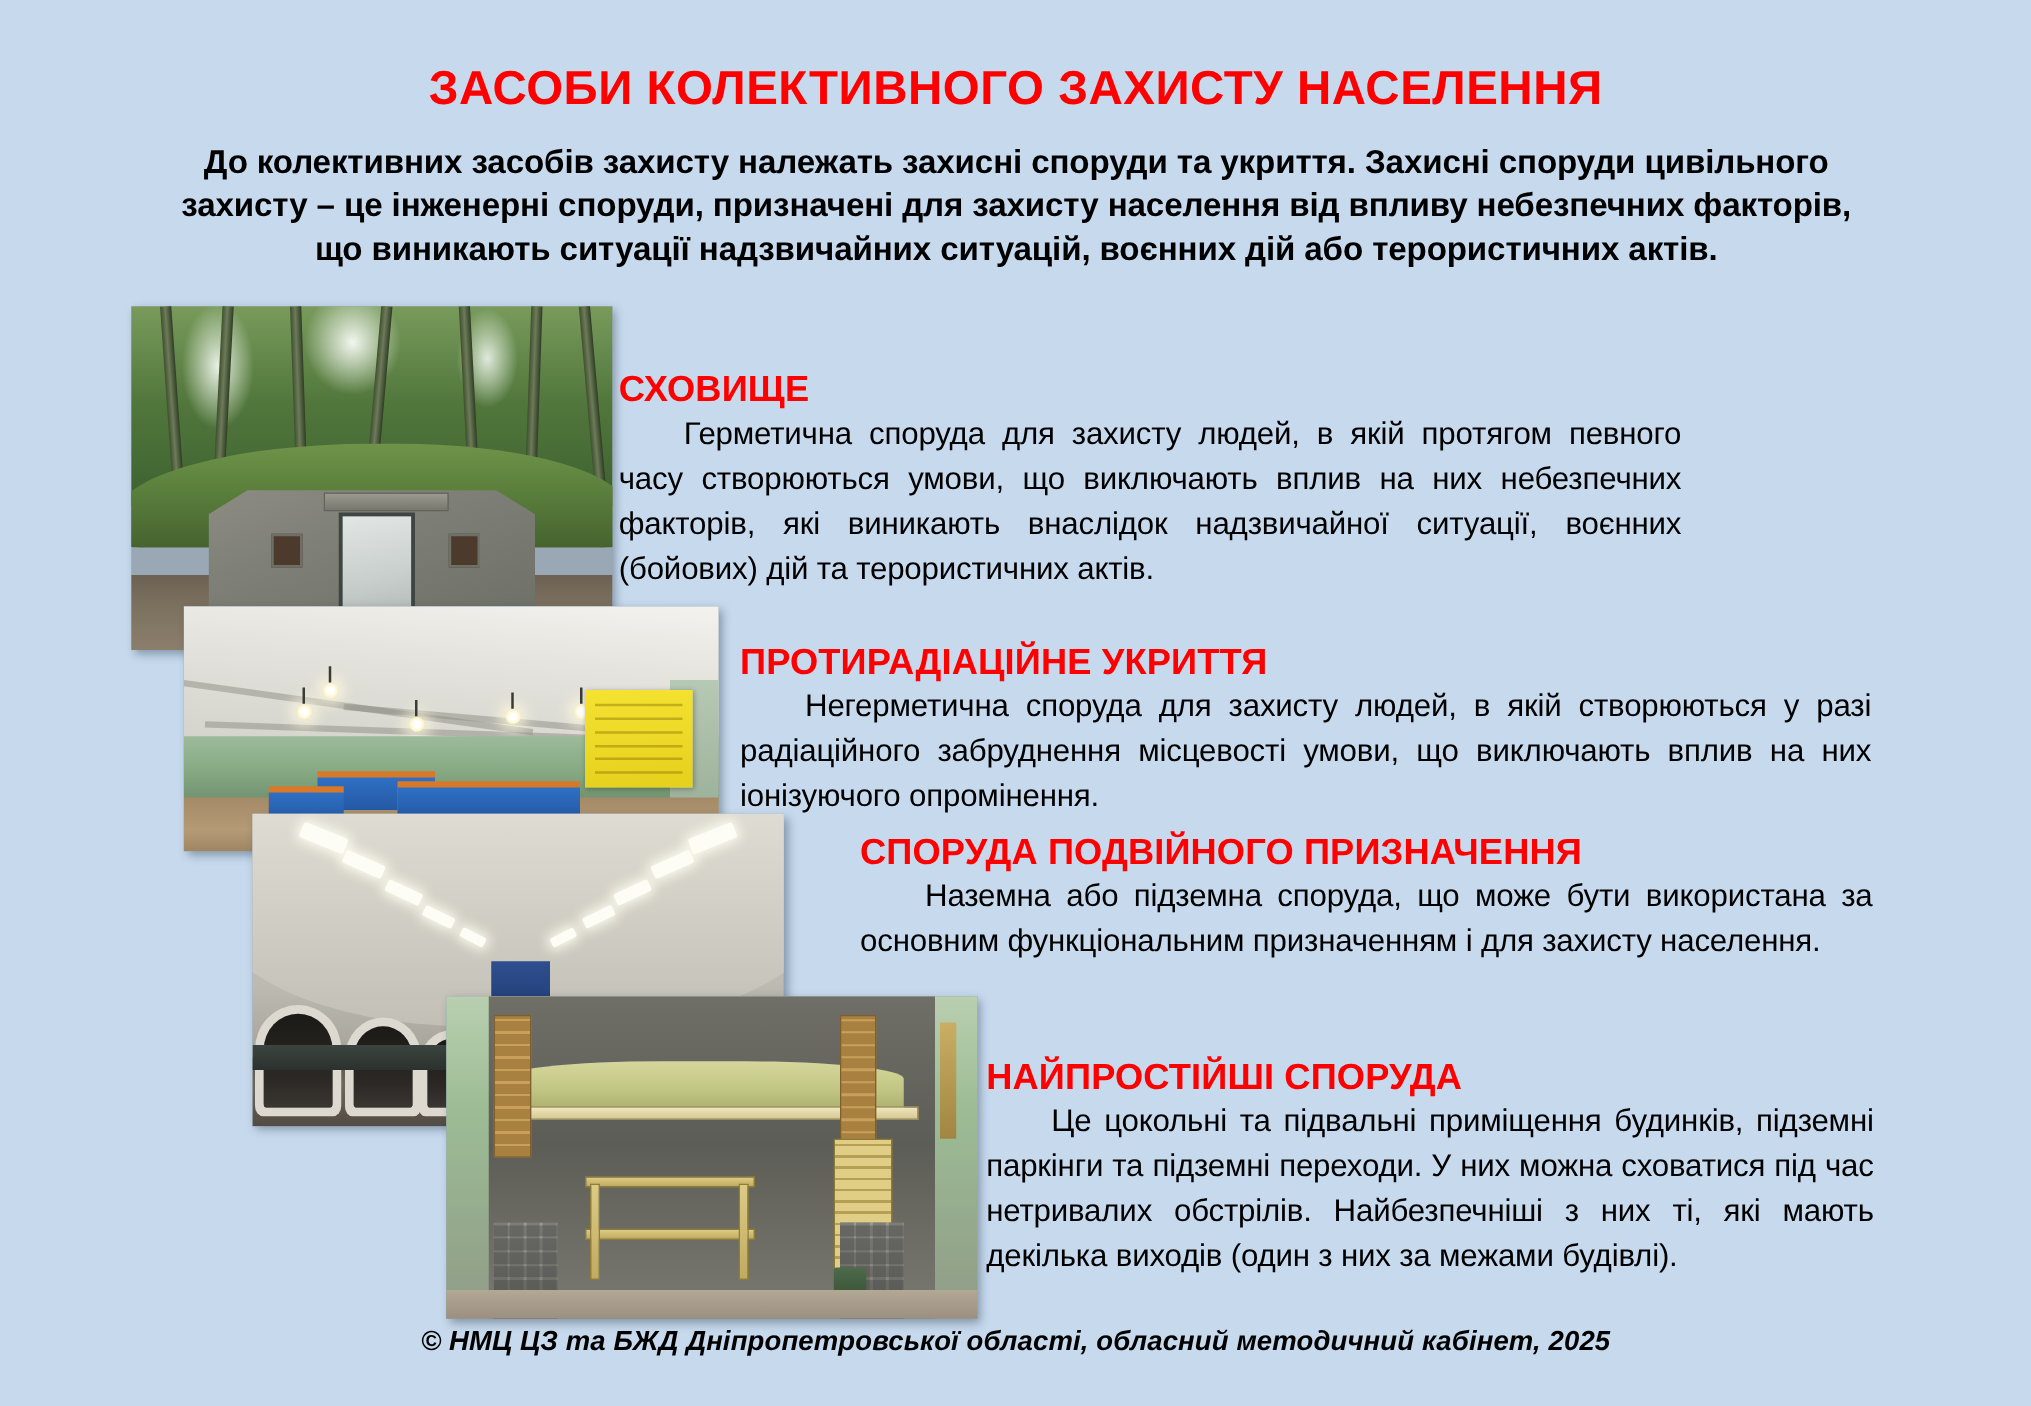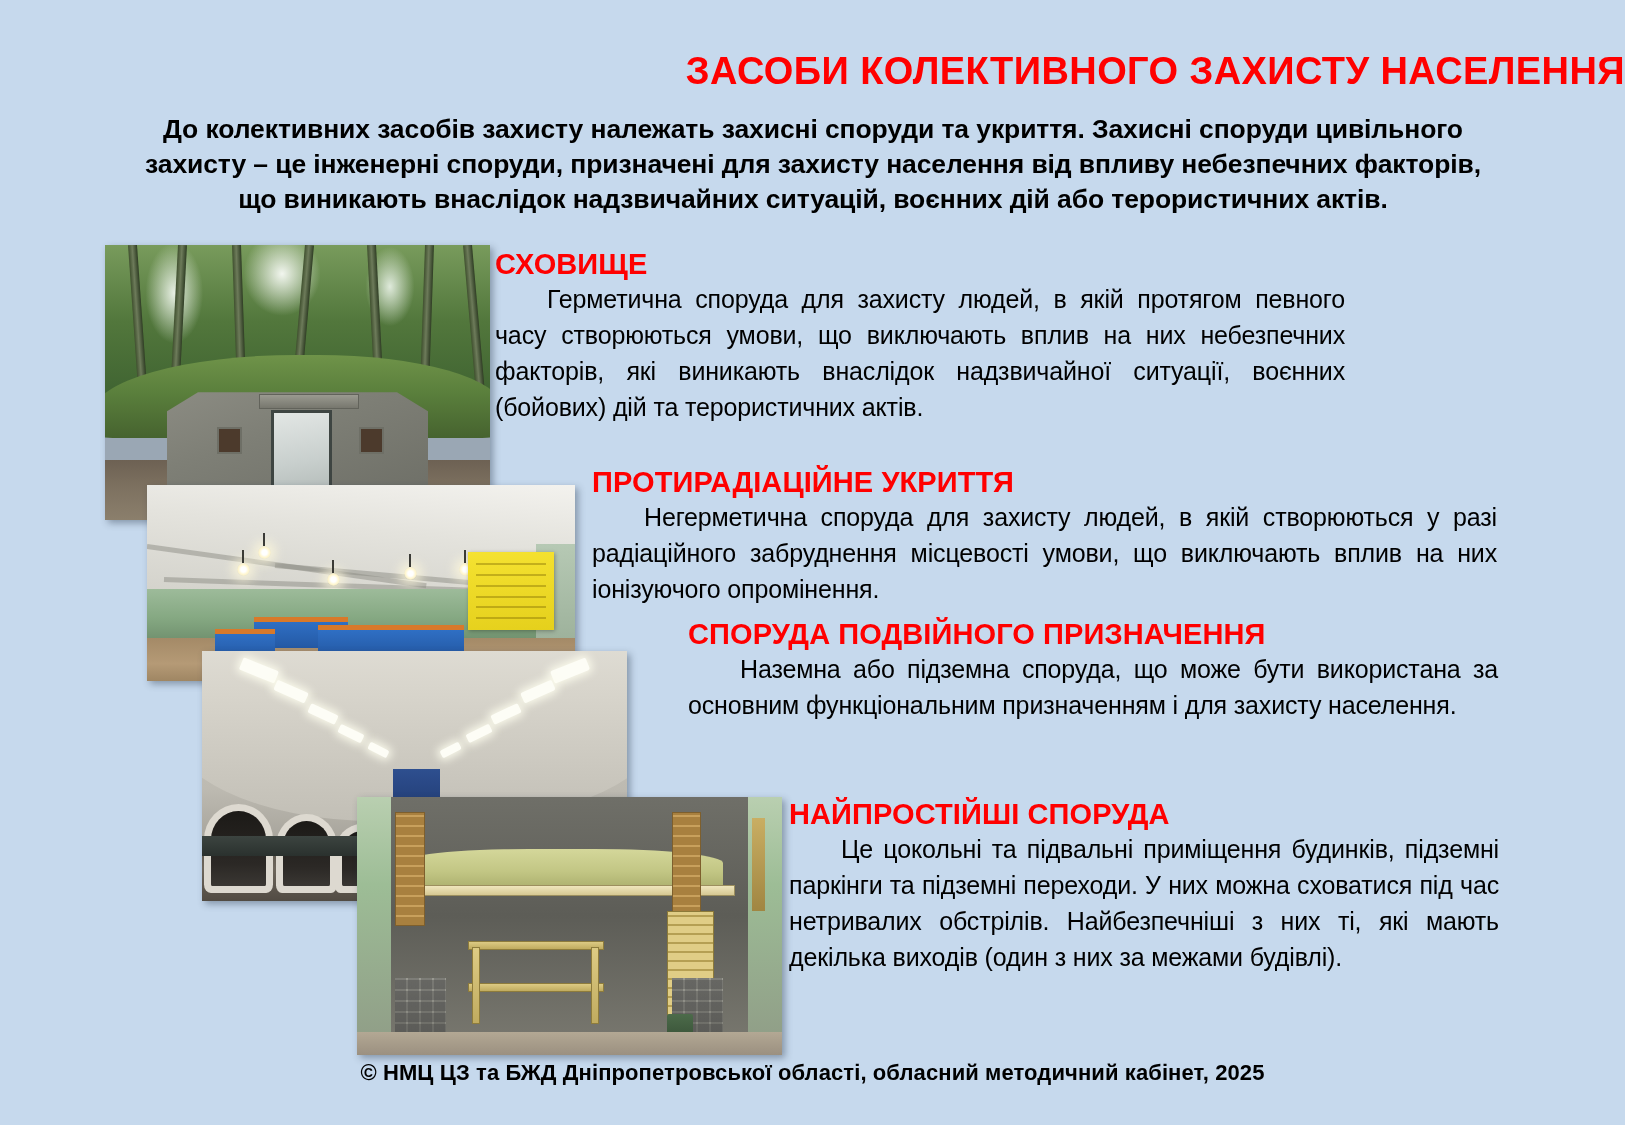--- a/index.html
+++ b/index.html
@@ -24,21 +24,21 @@
     height: 1125px;
     background: #c6d9ed;
   }
 
   
   .poster-title {
     position: absolute;
     left: 0;
     top: 52px;
     width: 1625px;
-    text-align: right;
+    text-align: center;
     color: #ff0000;
     font-size: 38px;
     font-weight: bold;
     letter-spacing: 0.4px;
     line-height: 1.05;
   }
 
   
   .intro {
     position: absolute;
@@ -252,20 +252,21 @@
 
   
   .section { position: absolute; }
   .section h2 {
     color: #ff0000;
     font-weight: bold;
     font-size: 29px;
     line-height: 1.12;
     margin-bottom: 2px;
     letter-spacing: 0.1px;
+    margin-top: 48px;
   }
   .section p {
     font-size: 25px;
     font-weight: normal;
     line-height: 1.43;
     text-align: justify;
     text-indent: 52px;
     letter-spacing: -0.15px;
   }
   .section p.last-line-left { text-align-last: left; }
@@ -277,31 +278,32 @@
 
   
   .footer {
     position: absolute;
     left: 0;
     top: 1060px;
     width: 1625px;
     text-align: center;
     font-size: 22px;
     font-weight: bold;
+    font-style: italic;
     letter-spacing: 0.1px;
   }
 </style>
 </head>
 <body>
 
 <div class="poster">
 
   <h1 class="poster-title">ЗАСОБИ КОЛЕКТИВНОГО ЗАХИСТУ НАСЕЛЕННЯ</h1>
 
-  <div class="intro">До колективних засобів захисту належать захисні споруди та укриття. Захисні споруди цивільного захисту – це інженерні споруди, призначені для захисту населення від впливу небезпечних факторів, що виникають внаслідок надзвичайних ситуацій, воєнних дій або терористичних актів.</div>
+  <div class="intro">До колективних засобів захисту належать захисні споруди та укриття. Захисні споруди цивільного захисту – це інженерні споруди, призначені для захисту населення від впливу небезпечних факторів, що виникають ситуації надзвичайних ситуацій, воєнних дій або терористичних актів.</div>
 
   <div class="photo" id="photo-bunker">
     <div class="inner">
       <div class="bk-sky"></div>
       <div class="bk-trunk" style="left:6%;transform:rotate(-4deg);"></div>
       <div class="bk-trunk" style="left:19%;transform:rotate(3deg);"></div>
       <div class="bk-trunk" style="left:33%;transform:rotate(-2deg);"></div>
       <div class="bk-trunk" style="left:52%;transform:rotate(5deg);"></div>
       <div class="bk-trunk" style="left:68%;transform:rotate(-3deg);"></div>
       <div class="bk-trunk" style="left:83%;transform:rotate(2deg);"></div>

